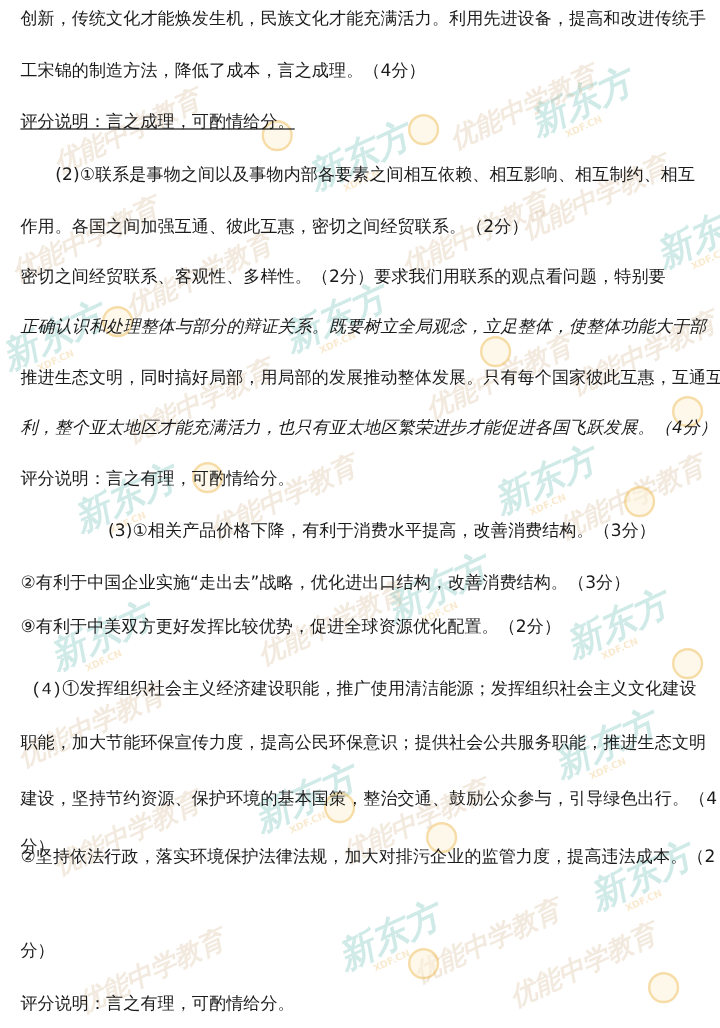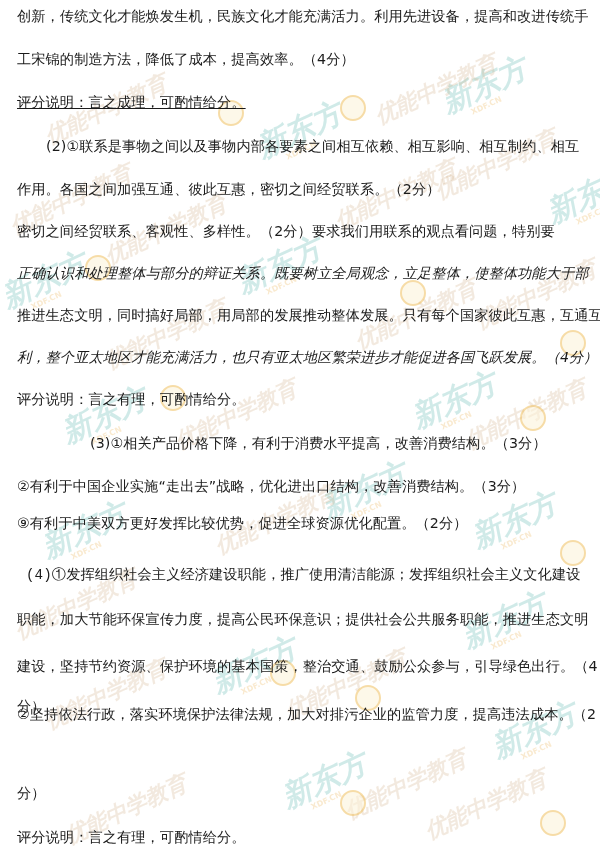--- a/index.html
+++ b/index.html
@@ -98,21 +98,21 @@
   <div class="wm-logo" style="left:520px;top:405px;"></div>
   <div class="wm-logo" style="left:560px;top:540px;"></div>
   <div class="wm-logo" style="left:270px;top:660px;"></div>
   <div class="wm-logo" style="left:355px;top:685px;"></div>
   <div class="wm-logo" style="left:340px;top:790px;"></div>
   <div class="wm-logo" style="left:540px;top:810px;"></div>
 </div>
 
 <div class="doc">
   <div class="line" style="top:7px;">创新，传统文化才能焕发生机，民族文化才能充满活力。利用先进设备，提高和改进传统手</div>
-  <div class="line" style="top:50px;">工宋锦的制造方法，降低了成本，提高效率。（4分）</div>
+  <div class="line" style="top:50px;">工宋锦的制造方法，降低了成本，言之成理。（4分）</div>
   <div class="line" style="top:93px;text-decoration:underline;">评分说明：言之成理，可酌情给分。</div>
   <div class="line indent" style="top:137px;">(2)①联系是事物之间以及事物内部各要素之间相互依赖、相互影响、相互制约、相互</div>
   <div class="line" style="top:180px;text-align:center;">作用。各国之间加强互通、彼此互惠，密切之间经贸联系。（2分）</div>
   <div class="line" style="top:222px;">密切之间经贸联系、客观性、多样性。（2分）要求我们用联系的观点看问题，特别要</div>
   <div class="line" style="top:264px;font-style:italic;">正确认识和处理整体与部分的辩证关系。既要树立全局观念，立足整体，使整体功能大于部</div>
   <div class="line" style="top:306px;">推进生态文明，同时搞好局部，用局部的发展推动整体发展。只有每个国家彼此互惠，互通互</div>
   <div class="line" style="top:348px;font-style:italic;">利，整个亚太地区才能充满活力，也只有亚太地区繁荣进步才能促进各国飞跃发展。（4分）</div>
   <div class="line" style="top:390px;">评分说明：言之有理，可酌情给分。</div>
   <div class="line indent" style="top:434px;margin-left:44px;">(3)①相关产品价格下降，有利于消费水平提高，改善消费结构。（3分）</div>
   <div class="line" style="top:477px;">②有利于中国企业实施“走出去”战略，优化进出口结构，改善消费结构。（3分）</div>

